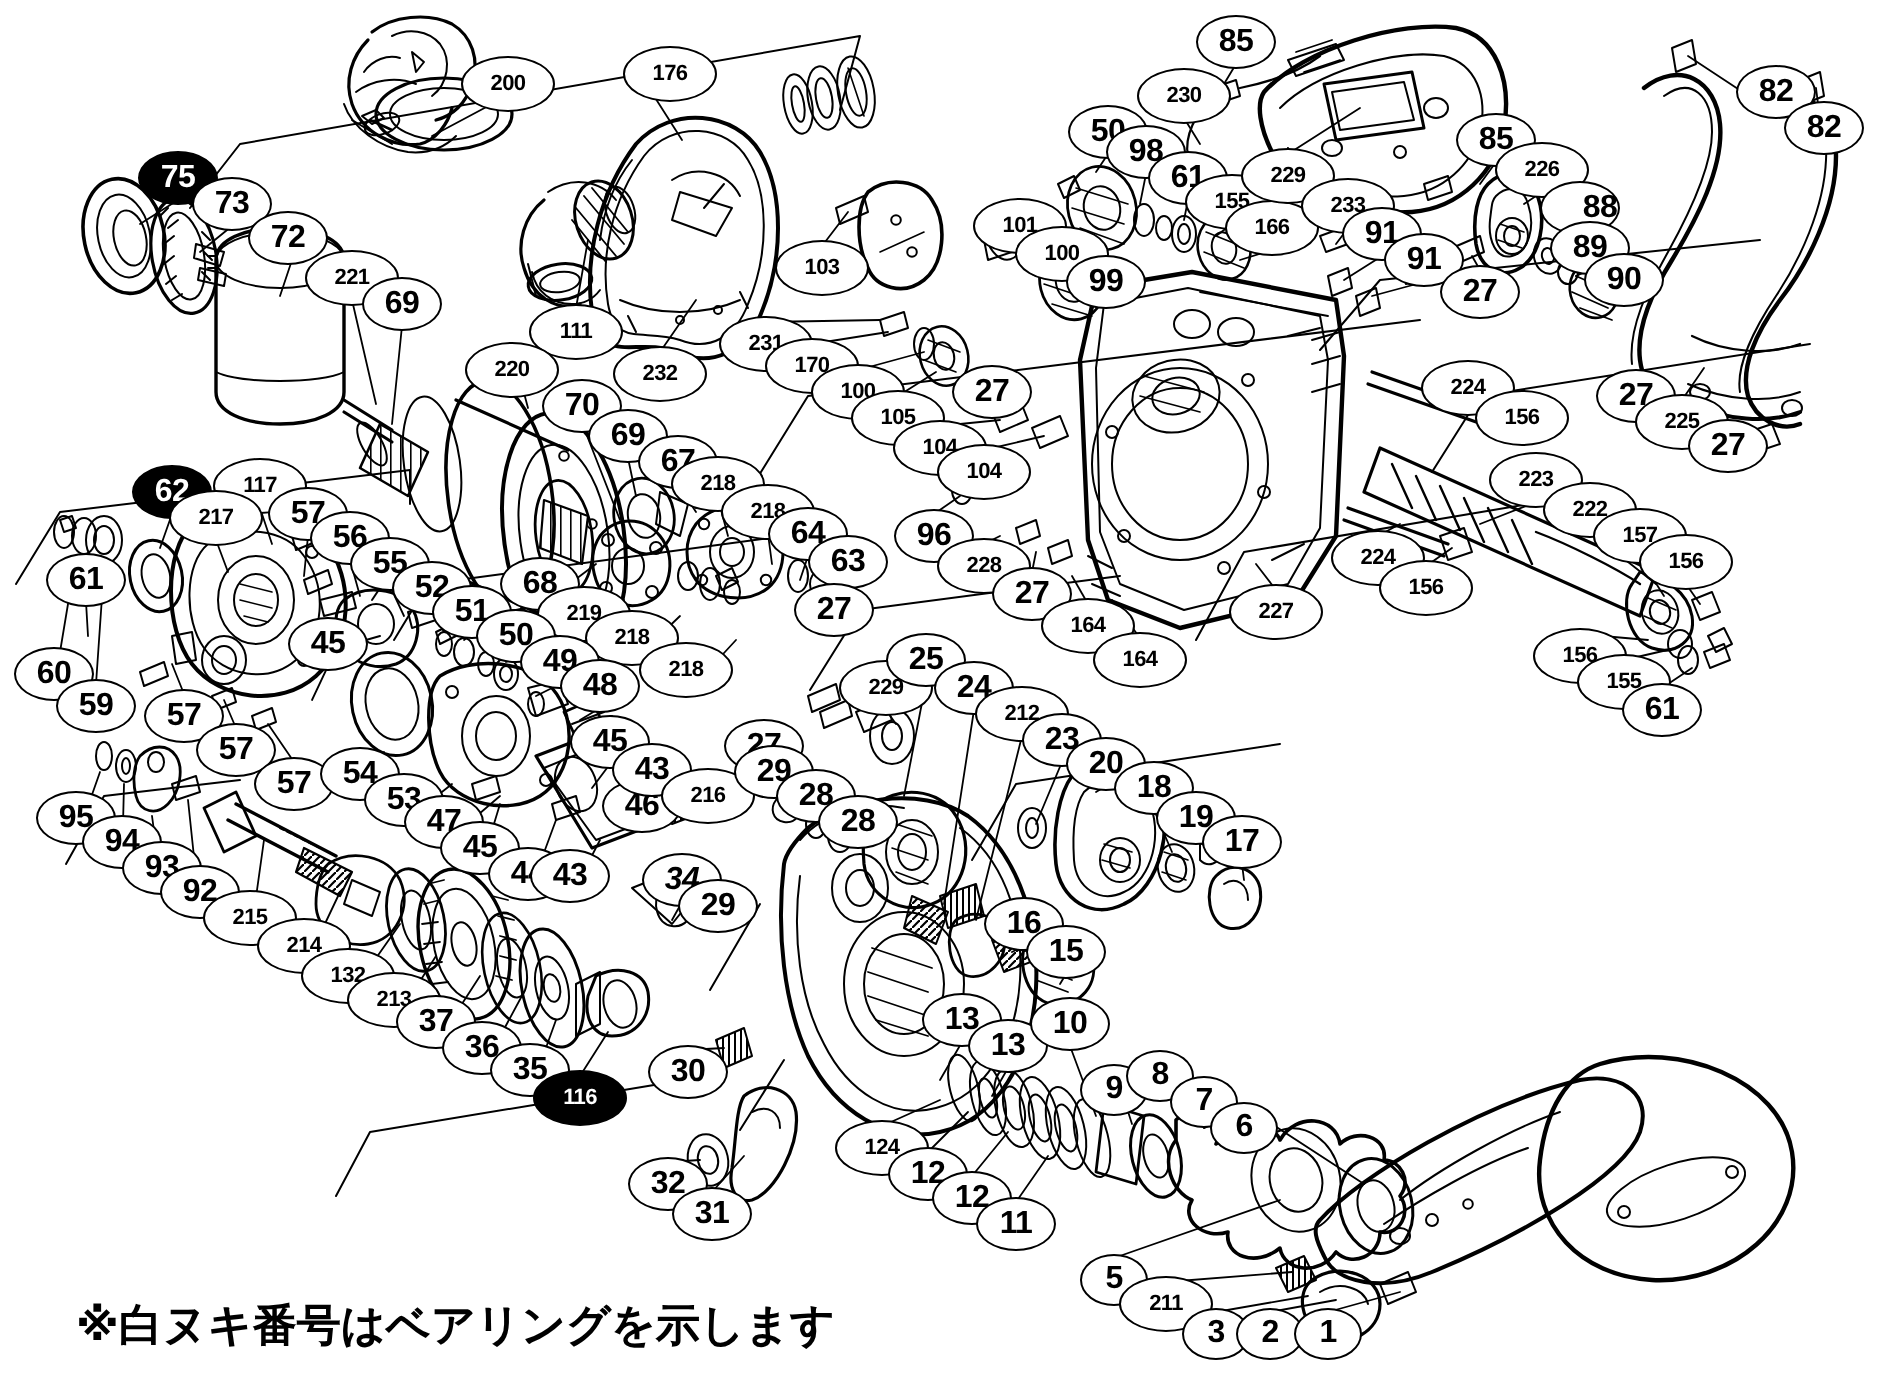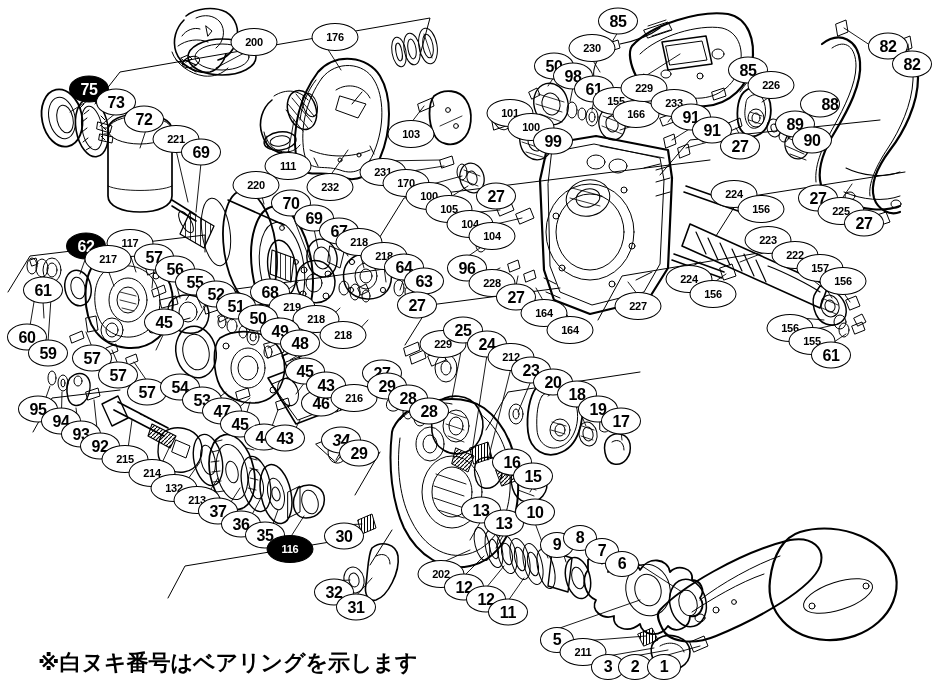--- a/index.html
+++ b/index.html
@@ -775,21 +775,21 @@
       <div class="cal d2" style="left: 621px; top: 421px;">17</div>
       <div class="cal d2" style="left: 512px; top: 462px;">16</div>
       <div class="cal d2" style="left: 533px; top: 476px;">15</div>
       <div class="cal d2" style="left: 481px; top: 510px;">13</div>
       <div class="cal d2" style="left: 504px; top: 523px;">13</div>
       <div class="cal d2" style="left: 535px; top: 512px;">10</div>
       <div class="cal d1" style="left: 557px; top: 545px;">9</div>
       <div class="cal d1" style="left: 580px; top: 538px;">8</div>
       <div class="cal d1" style="left: 602px; top: 551px;">7</div>
       <div class="cal d1" style="left: 622px; top: 564px;">6</div>
-      <div class="cal d3" style="left: 441px; top: 574px;">202</div>
+      <div class="cal d3" style="left: 441px; top: 574px;">124</div>
       <div class="cal d2" style="left: 464px; top: 587px;">12</div>
       <div class="cal d2" style="left: 486px; top: 599px;">12</div>
       <div class="cal d2" style="left: 508px; top: 612px;">11</div>
       <div class="cal d1" style="left: 557px; top: 640px;">5</div>
       <div class="cal d3" style="left: 583px; top: 652px;">211</div>
       <div class="cal d1" style="left: 608px; top: 667px;">3</div>
       <div class="cal d1" style="left: 635px; top: 667px;">2</div>
       <div class="cal d1" style="left: 664px; top: 667px;">1</div>
       <div class="cal d3" style="left: 411px; top: 134px;">103</div>
       <div class="cal d3" style="left: 383px; top: 172px;">231</div>
@@ -813,21 +813,21 @@
       <div class="cal d3" style="left: 531px; top: 127px;">100</div>
       <div class="cal d2" style="left: 553px; top: 141px;">99</div>
       <div class="cal d3" style="left: 644px; top: 88px;">229</div>
       <div class="cal d3" style="left: 674px; top: 103px;">233</div>
       <div class="cal d2" style="left: 691px; top: 117px;">91</div>
       <div class="cal d2" style="left: 712px; top: 130px;">91</div>
       <div class="cal d2" style="left: 618px; top: 21px;">85</div>
       <div class="cal d3" style="left: 592px; top: 48px;">230</div>
       <div class="cal d2" style="left: 748px; top: 70px;">85</div>
       <div class="cal d3" style="left: 771px; top: 85px;">226</div>
-      <div class="cal d2" style="left: 820px; top: 104px; padding-left: 20px;">88</div>
+      <div class="cal d2" style="left: 790px; top: 104px; padding-left: 20px;">88</div>
       <div class="cal d2" style="left: 795px; top: 124px;">89</div>
       <div class="cal d2" style="left: 812px; top: 140px;">90</div>
       <div class="cal d2" style="left: 740px; top: 146px;">27</div>
       <div class="cal d2" style="left: 888px; top: 46px;">82</div>
       <div class="cal d2" style="left: 912px; top: 64px;">82</div>
       <div class="cal d2" style="left: 818px; top: 198px;">27</div>
       <div class="cal d3" style="left: 841px; top: 211px;">225</div>
       <div class="cal d2" style="left: 864px; top: 223px;">27</div>
       <div class="cal d3" style="left: 734px; top: 194px;">224</div>
       <div class="cal d3" style="left: 761px; top: 209px;">156</div>

